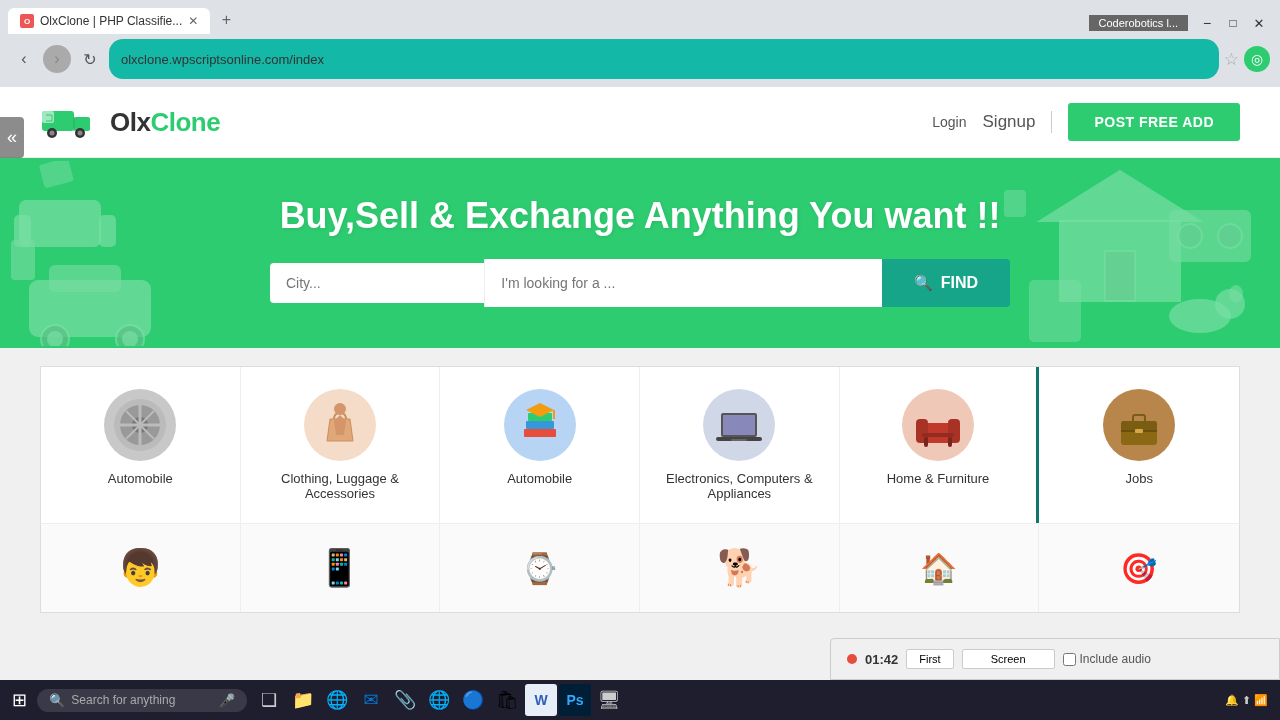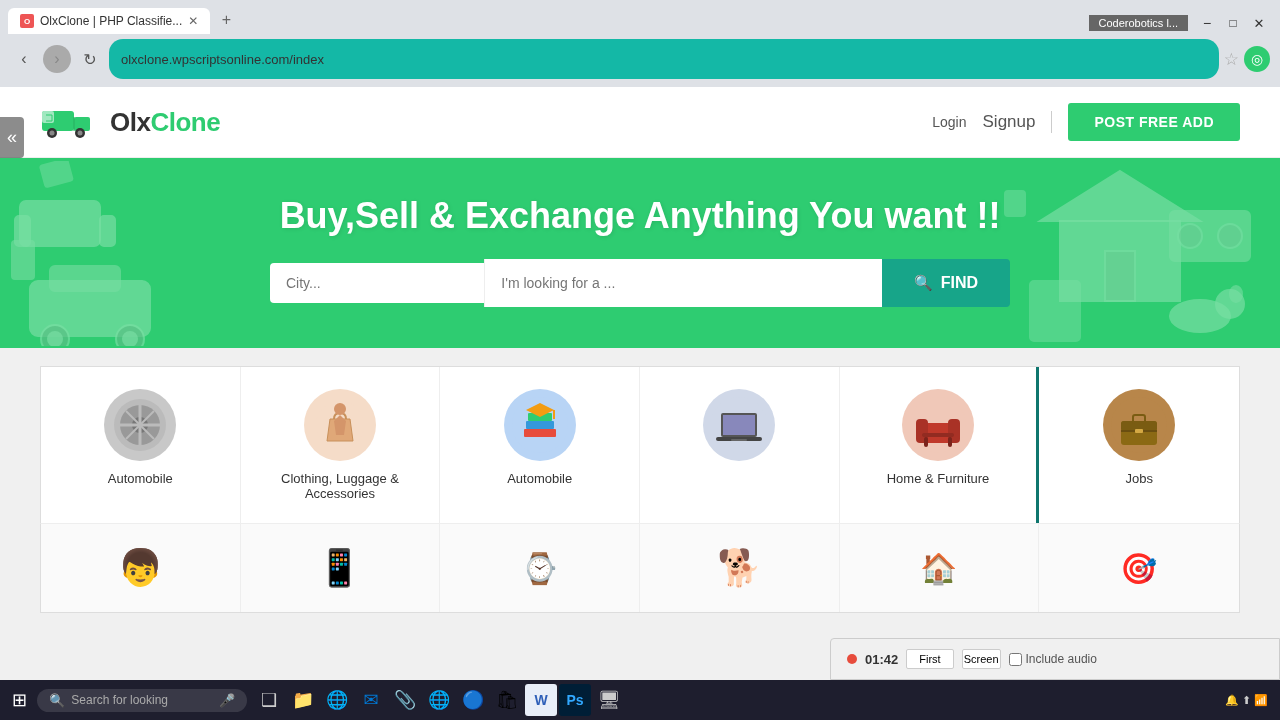--- a/index.html
+++ b/index.html
@@ -185,20 +185,21 @@
         <div style="width:72px; height:72px; border-radius:50%; background:#d0d8e8; display:flex; align-items:center; justify-content:center; margin-bottom:10px; overflow:hidden;">
           <svg width="56" height="56" viewBox="0 0 56 56" xmlns="http://www.w3.org/2000/svg">
             <circle cx="28" cy="28" r="28" fill="#d0d8e8"></circle>
 
             <rect x="10" y="16" width="36" height="24" rx="2" fill="#555"></rect>
             <rect x="12" y="18" width="32" height="20" fill="#88b"></rect>
             <rect x="5" y="40" width="46" height="4" rx="2" fill="#444"></rect>
             <rect x="20" y="42" width="16" height="2" rx="1" fill="#666"></rect>
           </svg>
         </div>
+        <span style="font-size:13px; color:#333; text-align:center;">Electronics, Computers &amp;<br>Appliances</span>
       </div>
 
       <div style="display:flex; flex-direction:column; align-items:center; padding:22px 12px; border-right:3px solid #0f766e; cursor:pointer; background:#fff;">
         <div style="width:72px; height:72px; border-radius:50%; background:#f0c8b8; display:flex; align-items:center; justify-content:center; margin-bottom:10px; overflow:hidden;">
           <svg width="56" height="56" viewBox="0 0 56 56" xmlns="http://www.w3.org/2000/svg">
             <circle cx="28" cy="28" r="28" fill="#f0c8b8"></circle>
 
             <rect x="10" y="26" width="36" height="20" rx="4" fill="#c0392b"></rect>
             <rect x="6" y="22" width="12" height="24" rx="4" fill="#a93226"></rect>
             <rect x="38" y="22" width="12" height="24" rx="4" fill="#a93226"></rect>
@@ -253,35 +254,35 @@
       </div>
     </div>
   </div>
 </div>
 
 <div style="position:absolute; bottom:40px; right:0; width:450px; background:#f0f0f0; border:1px solid #ccc; border-radius:4px 0 0 0; padding:10px 16px; z-index:300;">
   <div style="display:flex; align-items:center; gap:8px;">
     <div style="width:10px; height:10px; border-radius:50%; background:#e74c3c;"></div>
     <span style="color:#333; font-size:13px; font-weight:bold;">01:42</span>
     <button style="padding:3px 12px; font-size:11px; border:1px solid #ccc; background:#fff; cursor:pointer; border-radius:2px;">First</button>
-    <button style="padding:3px 1px; font-size:11px; border:1px solid #ccc; background:#fff; cursor:pointer; border-radius:2px;">Screen</button>
+    <button style="padding:3px 28px; font-size:11px; border:1px solid #ccc; background:#fff; cursor:pointer; border-radius:2px;">Screen</button>
     <label style="font-size:12px; color:#555; display:flex; align-items:center; gap:4px; cursor:pointer;">
       <input type="checkbox" style="cursor: pointer;">
       <span>Include audio</span>
     </label>
   </div>
 </div>
 
 <div style="position:absolute; bottom:0; left:0; right:0; height:40px; background:#1e1e2e; display:flex; align-items:center; gap:2px; padding:0 4px; z-index:500;">
   <button style="background:transparent; border:none; color:#fff; padding:4px 8px; cursor:pointer; display:flex; align-items:center; justify-content:center; font-size:18px; border-radius:3px;">
     ⊞
   </button>
   <div style="background:rgba(255,255,255,0.12); border:none; color:#ccc; padding:4px 12px; border-radius:20px; font-size:12px; width:210px; display:flex; align-items:center; gap:6px; cursor:pointer;">
     <span style="font-size:13px;">🔍</span>
-    <span style="color:#aaa;">Search for looking</span>
+    <span style="color:#aaa;">Search for anything</span>
     <span style="margin-left:auto; font-size:13px; color:#aaa;">🎤</span>
   </div>
 
   <div style="display:flex; align-items:center; gap:2px; padding:0 4px;">
     <div style="width:32px; height:32px; display:flex; align-items:center; justify-content:center; cursor:pointer; border-radius:3px; font-size:18px; color:#ccc;">❑</div>
     <div style="width:32px; height:32px; display:flex; align-items:center; justify-content:center; cursor:pointer; border-radius:3px; font-size:18px; color:#f0a020;">📁</div>
     <div style="width:32px; height:32px; display:flex; align-items:center; justify-content:center; cursor:pointer; border-radius:3px; font-size:18px; color:#0078d4;">🌐</div>
     <div style="width:32px; height:32px; display:flex; align-items:center; justify-content:center; cursor:pointer; border-radius:3px; font-size:18px; color:#0078d4;">✉</div>
     <div style="width:32px; height:32px; display:flex; align-items:center; justify-content:center; cursor:pointer; border-radius:3px; font-size:18px; color:#ccc;">📎</div>
     <div style="width:32px; height:32px; display:flex; align-items:center; justify-content:center; cursor:pointer; border-radius:3px; font-size:18px;">🌐</div>

